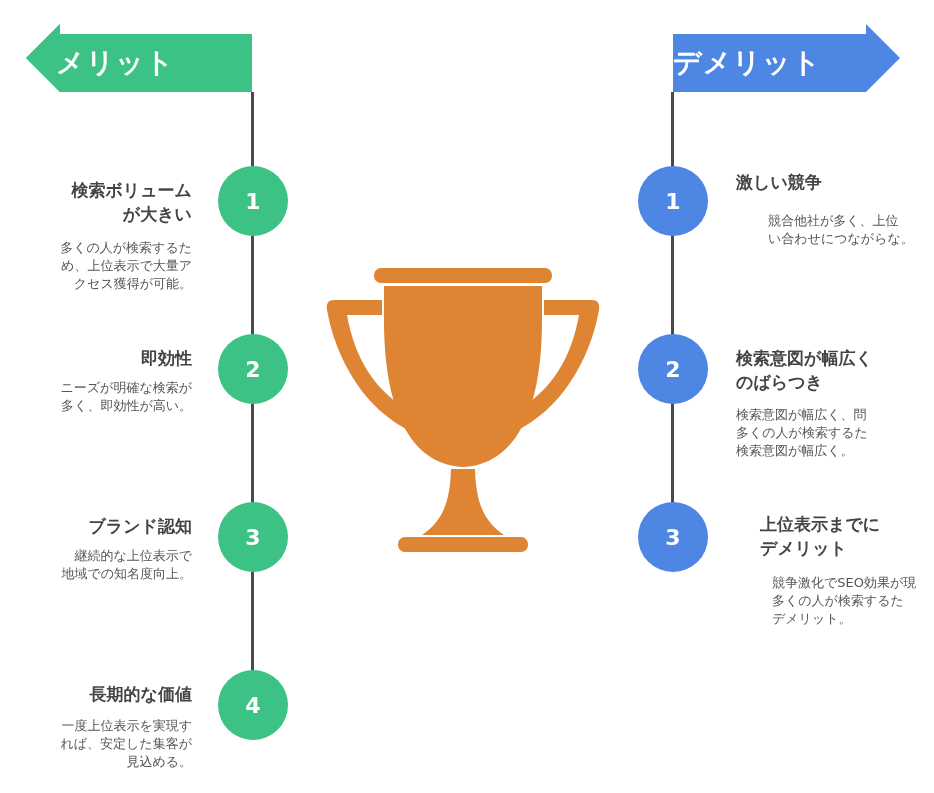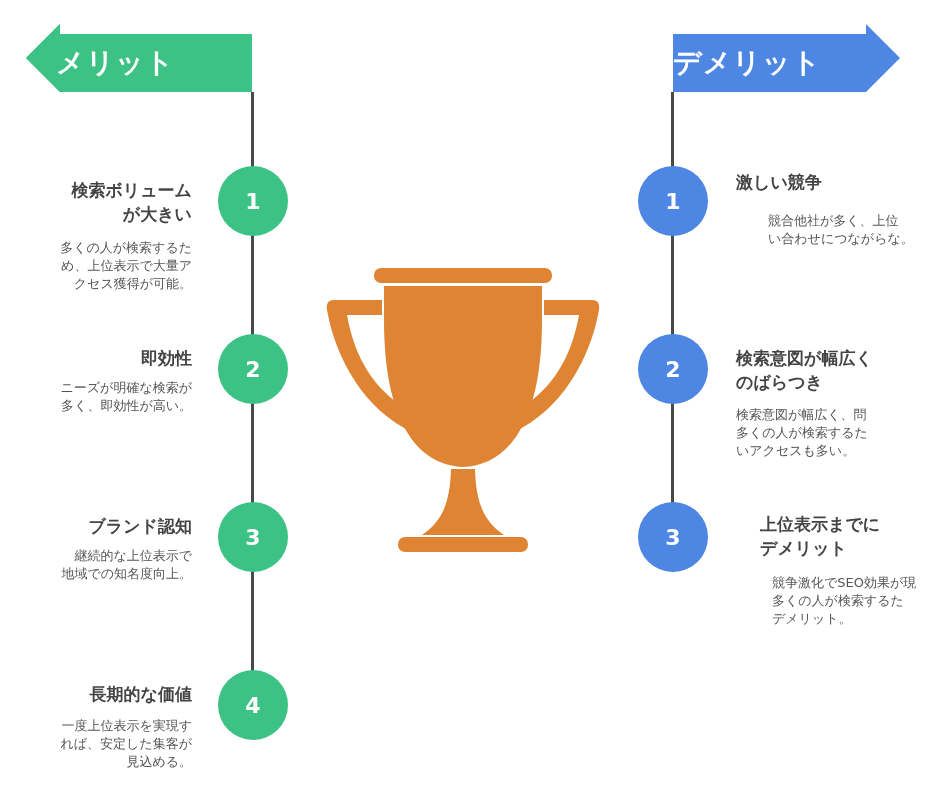--- a/index.html
+++ b/index.html
@@ -91,21 +91,21 @@
 </div>
 
 <div class="circle blue" style="left:638px; top:334px;">2</div>
 <div class="title right" style="left:736px; top:346px; width:190px;">
   <div>検索意図が幅広く</div>
   <div>のばらつき</div>
 </div>
 <div class="desc right" style="left:736px; top:406px; width:190px;">
   <div>検索意図が幅広く、問</div>
   <div>多くの人が検索するた</div>
-  <div>いアクセスも多い。</div>
+  <div>検索意図が幅広く。</div>
 </div>
 
 <div class="circle blue" style="left:638px; top:502px;">3</div>
 <div class="title right" style="left:760px; top:514px; width:190px;font-family:Liberation Mono, monospace;">
   <div>上位表示までに</div>
   <div>デメリット</div>
 </div>
 <div class="desc right" style="left:736px; top:574px; width:190px;margin-left:36px;">
   <div>競争激化でSEO効果が現</div>
   <div>多くの人が検索するた</div>

